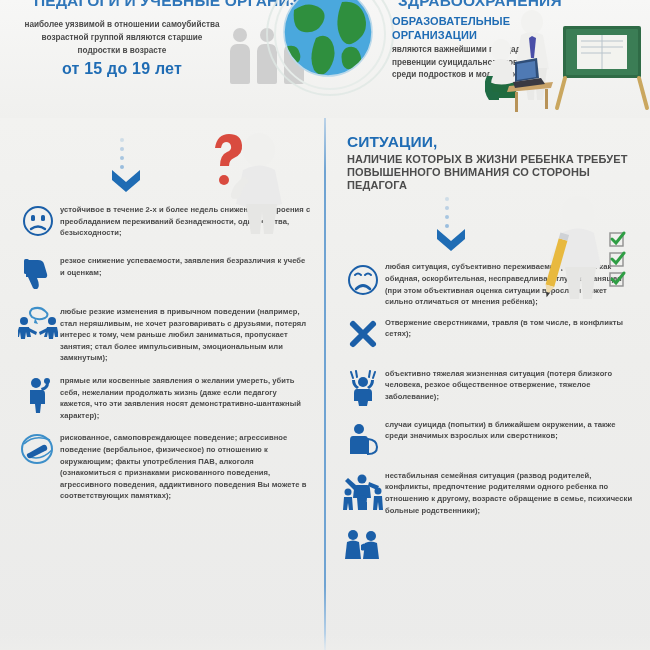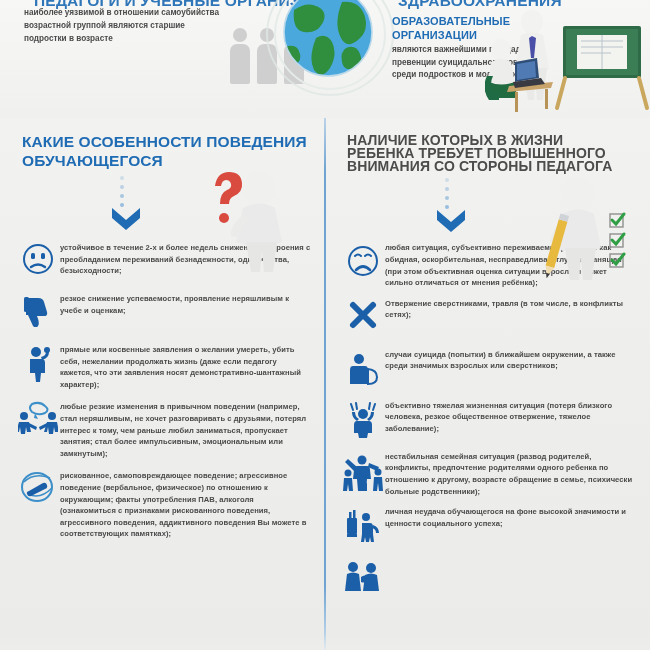--- a/index.html
+++ b/index.html
@@ -18,21 +18,21 @@
     background:linear-gradient(180deg,#f7f7f6 0%,#f0f0ee 100%);}
   .banner-title{
     position:absolute;top:-8px;font-weight:bold;font-size:15.5px;
     letter-spacing:.2px;color:#1f6cb4;white-space:nowrap;
     text-transform:uppercase;opacity:.92;
   }
   .bt-left{left:34px;}
   .bt-right{left:398px;}
 
   .left-copy{
-    position:absolute;left:24px;top:6px;width:196px;text-align:left;
+    position:absolute;left:24px;top:18px;width:196px;text-align:center;
     font-size:8.2px;font-weight:bold;line-height:13.2px;color:#4b4b4b;
   }
   .big-age{
     display:block;margin-top:4px;color:#1f6cb4;font-size:16px;
     font-weight:bold;letter-spacing:.2px;
   }
 
   .people{position:absolute;left:230px;top:28px;display:flex;gap:7px;}
   .person{width:20px;position:relative;}
   .person .head{width:14px;height:14px;border-radius:50%;background:#cfcfcf;margin:0 auto;}
@@ -58,21 +58,21 @@
   .cols{position:relative;display:flex;height:532px;}
   .col{position:relative;width:325px;}
   .divider{position:absolute;left:324px;top:0;width:2px;height:532px;
     background:linear-gradient(180deg,#bcd3e8 0%,#6fa3d2 10%,#6fa3d2 88%,#cfe0ef 100%);}
 
   .heading{padding:14px 16px 0 22px;}
   .h-main{color:#1f6cb4;font-weight:bold;font-size:15.5px;line-height:19px;
     letter-spacing:.1px;text-transform:uppercase;}
   .h-sub{color:#4c4c4c;font-weight:bold;font-size:10.6px;line-height:13.6px;
     margin-top:2px;letter-spacing:.1px;text-transform:uppercase;}
-  .h-sub.small{font-size:14px;line-height:12.8px;}
+  .h-sub.small{font-size:11px;line-height:12.8px;}
 
   
   .arrow-zone{position:relative;height:70px;}
   .dots{position:absolute;left:120px;top:6px;display:flex;flex-direction:column;
     align-items:center;gap:5px;}
   .dots i{width:4px;height:4px;border-radius:50%;background:#8fb7db;display:block;}
   .dots i:nth-child(1){opacity:.35}
   .dots i:nth-child(2){opacity:.55}
   .dots i:nth-child(3){opacity:.75}
   .dots i:nth-child(4){opacity:.9}
@@ -98,20 +98,21 @@
 
 <div class="page">
 
   <div class="banner">
 
     <div class="banner-title bt-left">ПЕДАГОГИ И УЧЕБНЫЕ ОРГАНИЗАЦИИ</div>
     <div class="banner-title bt-right">ЗДРАВООХРАНЕНИЯ</div>
 
     <div class="left-copy">
       <span>наиболее уязвимой в отношении самоубийства возрастной группой являются старшие подростки в возрасте</span>
+      <span class="big-age">от 15 до 19 лет</span>
     </div>
 
     <div class="people">
       <div class="person">
           <div class="head"></div>
           <div class="body"></div>
         </div>
       <div class="person">
           <div class="head"></div>
           <div class="body"></div>
@@ -180,21 +181,20 @@
       <path d="M32 60 l18 -3 l1 16 l-19 3z" fill="#4f7ab4"></path>
       <path d="M28 78 l28 -4 l4 6 l-30 4z" fill="#3a3a42"></path>
     </svg>
   </div>
 
   <div class="cols">
     <div class="divider"></div>
 
     <div class="col col-left">
       <div class="heading">
-        <div class="h-main">КАКИЕ ОСОБЕННОСТИ ПОВЕДЕНИЯ ОБУЧАЮЩЕГОСЯ</div>
       </div>
 
       <div class="arrow-zone">
         <div class="dots">
           <i></i>
             <i></i>
             <i></i>
             <i></i>
         </div>
         <svg class="arrow" width="36" height="26" viewBox="0 0 36 26">
@@ -227,35 +227,21 @@
           <div class="txt">устойчивое в течение 2-х и более недель снижение настроения с преобладанием переживаний безнадежности, одиночества, безысходности;</div>
         </div>
 
         <div class="row">
           <div class="ico">
             <svg width="34" height="34" viewBox="0 0 34 34">
               <path d="M5 5 h12 q5 0 6 4 l3 10 q1 4 -3 4 h-7 q3 7 1 10 q-2 3 -5 0 l-5 -11 h-2z" fill="#1b5fa8"></path>
               <rect x="3" y="4" width="5" height="15" rx="1.6" fill="#1b5fa8"></rect>
             </svg>
           </div>
-          <div class="txt">резкое снижение успеваемости, проявление неряшливым к учебе и оценкам;</div>
-        </div>
-
-        <div class="row">
-          <div class="ico">
-            <svg width="34" height="38" viewBox="0 0 34 38">
-              <g fill="#1b5fa8">
-                <circle cx="15" cy="8" r="5"></circle>
-                <path d="M9 15 h12 q3 0 3 4 v10 h-4 l-1 9 h-4 l-1 -9 h-5 v-10 q0 -4 0 -4z"></path>
-                <path d="M21 16 q7 -2 7 -8 l-3 0 q0 4 -5 5z"></path>
-                <circle cx="26" cy="6" r="3"></circle>
-              </g>
-            </svg>
-          </div>
-          <div class="txt">прямые или косвенные заявления о желании умереть, убить себя, нежелании продолжать жизнь (даже если педагогу кажется, что эти заявления носят демонстративно-шантажный характер);</div>
+          <div class="txt">резкое снижение успеваемости, заявления безразличия к учебе и оценкам;</div>
         </div>
 
         <div class="row">
           <div class="ico">
             <svg width="40" height="34" viewBox="0 0 40 34">
               <path d="M14 3 q8 -3 13 2 q5 4 0 7 q-7 3 -13 -1 q-4 -4 0 -8z" fill="none" stroke="#3d8fc9" stroke-width="2"></path>
               <path d="M17 12 l3 6 l-4 -1z" fill="#3d8fc9"></path>
               <g fill="#1b5fa8">
                 <circle cx="6" cy="15" r="4"></circle>
                   <path d="M1 21 h10 l2 10 h-4 l-1 -5 l-1 7 h-4 l-1 -7 l-1 5 h-3z"></path>
@@ -264,35 +250,50 @@
                   <path d="M29 21 h10 l2 10 h-4 l-1 -5 l-1 7 h-4 l-1 -7 l-1 5 h-3z"></path>
                 <path d="M29 22 l-8 4 l1 3 l8 -4z"></path>
               </g>
             </svg>
           </div>
           <div class="txt">любые резкие изменения в привычном поведении (например, стал неряшливым, не хочет разговаривать с друзьями, потерял интерес к тому, чем раньше любил заниматься, пропускает занятия; стал более импульсивным, эмоциональным или замкнутым);</div>
         </div>
 
         <div class="row">
           <div class="ico">
+            <svg width="34" height="38" viewBox="0 0 34 38">
+              <g fill="#1b5fa8">
+                <circle cx="15" cy="8" r="5"></circle>
+                <path d="M9 15 h12 q3 0 3 4 v10 h-4 l-1 9 h-4 l-1 -9 h-5 v-10 q0 -4 0 -4z"></path>
+                <path d="M21 16 q7 -2 7 -8 l-3 0 q0 4 -5 5z"></path>
+                <circle cx="26" cy="6" r="3"></circle>
+              </g>
+            </svg>
+          </div>
+          <div class="txt">прямые или косвенные заявления о желании умереть, убить себя, нежелании продолжать жизнь (даже если педагогу кажется, что эти заявления носят демонстративно-шантажный характер);</div>
+        </div>
+
+        <div class="row">
+          <div class="ico">
             <svg width="36" height="34" viewBox="0 0 36 34">
               <ellipse cx="17" cy="17" rx="15" ry="14" fill="none" stroke="#3d8fc9" stroke-width="2"></ellipse>
               <path d="M4 12 q10 -10 26 -4" fill="none" stroke="#3d8fc9" stroke-width="1.6"></path>
               <path d="M8 24 q12 6 24 -6" fill="none" stroke="#3d8fc9" stroke-width="1.6"></path>
               <path d="M9 21 l14 -8 q3 -1 4 2 q1 3 -2 4 l-14 7 q-3 1 -4 -2 q-1 -2 2 -3z" fill="#1b5fa8"></path>
             </svg>
           </div>
           <div class="txt">рискованное, самоповреждающее поведение; агрессивное поведение (вербальное, физическое) по отношению к окружающим; факты употребления ПАВ, алкоголя (ознакомиться с признаками рискованного поведения, агрессивного поведения, аддиктивного поведения Вы можете в соответствующих памятках);</div>
         </div>
 
       </div>
     </div>
 
     <div class="col col-right">
       <div class="heading">
+        <div class="h-main">СИТУАЦИИ,</div>
         <div class="h-sub small">НАЛИЧИЕ КОТОРЫХ В ЖИЗНИ РЕБЕНКА ТРЕБУЕТ ПОВЫШЕННОГО ВНИМАНИЯ СО СТОРОНЫ ПЕДАГОГА</div>
       </div>
 
       <div class="arrow-zone">
         <div class="dots">
           <i></i>
             <i></i>
             <i></i>
             <i></i>
         </div>
@@ -341,44 +342,44 @@
             <svg width="30" height="30" viewBox="0 0 30 30">
               <path d="M5 5 L25 25 M25 5 L5 25" stroke="#1b5fa8" stroke-width="6" stroke-linecap="round"></path>
             </svg>
           </div>
           <div class="txt">Отвержение сверстниками, травля (в том числе, в конфликты сетях);</div>
         </div>
 
 
         <div class="row">
           <div class="ico">
-            <svg width="34" height="34" viewBox="0 0 34 34">
-              <g fill="#1b5fa8">
-                <circle cx="13" cy="8" r="5"></circle>
-                <path d="M7 15 h12 q3 0 3 4 v14 h-18 v-14 q0 -4 3 -4z"></path>
-              </g>
-              <path d="M22 18 q9 1 9 8 q0 7 -9 7 z" fill="none" stroke="#1b5fa8" stroke-width="2"></path>
-            </svg>
-          </div>
-          <div class="txt">случаи суицида (попытки) в ближайшем окружении, а также среди значимых взрослых или сверстников;</div>
-        </div>
-
-        <div class="row">
-          <div class="ico">
             <svg width="34" height="36" viewBox="0 0 34 36">
               <g fill="#1b5fa8">
                 <circle cx="17" cy="12" r="5"></circle>
                 <path d="M11 19 h12 q3 0 3 4 v8 h-4 l-1 5 h-8 l-1 -5 h-4 v-8 q0 -4 3 -4z"></path>
                 <path d="M11 19 q-5 -3 -5 -9 l3 0 q0 5 4 7z"></path>
                 <path d="M23 19 q5 -3 5 -9 l-3 0 q0 5 -4 7z"></path>
                 <path d="M5 2 l2 6 M10 1 l1 6 M24 1 l-1 6 M29 2 l-2 6" stroke="#1b5fa8" stroke-width="2" stroke-linecap="round"></path>
               </g>
             </svg>
           </div>
           <div class="txt">объективно тяжелая жизненная ситуация (потеря близкого человека, резкое общественное отвержение, тяжелое заболевание);</div>
+        </div>
+
+        <div class="row">
+          <div class="ico">
+            <svg width="34" height="34" viewBox="0 0 34 34">
+              <g fill="#1b5fa8">
+                <circle cx="13" cy="8" r="5"></circle>
+                <path d="M7 15 h12 q3 0 3 4 v14 h-18 v-14 q0 -4 3 -4z"></path>
+              </g>
+              <path d="M22 18 q9 1 9 8 q0 7 -9 7 z" fill="none" stroke="#1b5fa8" stroke-width="2"></path>
+            </svg>
+          </div>
+          <div class="txt">случаи суицида (попытки) в ближайшем окружении, а также среди значимых взрослых или сверстников;</div>
         </div>
 
         <div class="row">
           <div class="ico">
             <svg width="42" height="38" viewBox="0 0 42 38">
               <g fill="#1b5fa8">
                 <circle cx="20" cy="7" r="4.5"></circle>
                 <path d="M15 13 h10 q3 0 3 4 l1 9 h-4 l-1 12 h-8 l-1 -12 h-4 l1 -9 q0 -4 3 -4z"></path>
                 <path d="M15 14 l-9 -8 l-3 3 l9 9z"></path>
                 <path d="M26 14 l9 4 l2 -4 l-10 -4z"></path>
@@ -387,37 +388,20 @@
                 <circle cx="36" cy="19" r="3.5"></circle>
                 <path d="M32 24 h8 l1 14 h-4 l-1 -8 l-1 8 h-4z"></path>
                 <circle cx="21" cy="26" r="3"></circle>
                 <path d="M18 30 h7 v8 h-7z"></path>
               </g>
             </svg>
           </div>
           <div class="txt">нестабильная семейная ситуация (развод родителей, конфликты, предпочтение родителями одного ребенка по отношению к другому, возрасте обращение в семье, психически больные родственники);</div>
         </div>
 
-        <div class="row">
-          <div class="ico">
-            <svg width="36" height="34" viewBox="0 0 36 34">
-              <g fill="#1b5fa8">
-                <rect x="2" y="10" width="10" height="16" rx="1"></rect>
-                <rect x="4" y="4" width="2.5" height="7"></rect>
-                  <rect x="8" y="2" width="2.5" height="9"></rect>
-                <rect x="2" y="26" width="10" height="3"></rect>
-                <circle cx="21" cy="9" r="4"></circle>
-                <path d="M17 15 h8 q3 0 3 4 v7 h-11z"></path>
-                <path d="M17 26 h11 l1 8 h-3 l-1 -5 l-1 5 h-3l-1 -5 l-1 5 h-3z"></path>
-                <path d="M28 17 q6 2 6 8 l-3 0 q0 -4 -4 -5z"></path>
-              </g>
-            </svg>
-          </div>
-          <div class="txt">личная неудача обучающегося на фоне высокой значимости и ценности социального успеха;</div>
-        </div>
 
         <div class="row">
           <div class="ico">
             <svg width="38" height="32" viewBox="0 0 38 32">
               <g fill="#1b5fa8">
                 <circle cx="9" cy="8" r="5"></circle>
                 <path d="M3 15 q6 -3 12 0 l2 17 h-16z"></path>
                 <circle cx="27" cy="9" r="5"></circle>
                 <path d="M21 16 q6 -3 12 0 l2 16 h-16z"></path>
                 <path d="M17 18 q5 -4 5 2 q0 5 -5 3z"></path>

